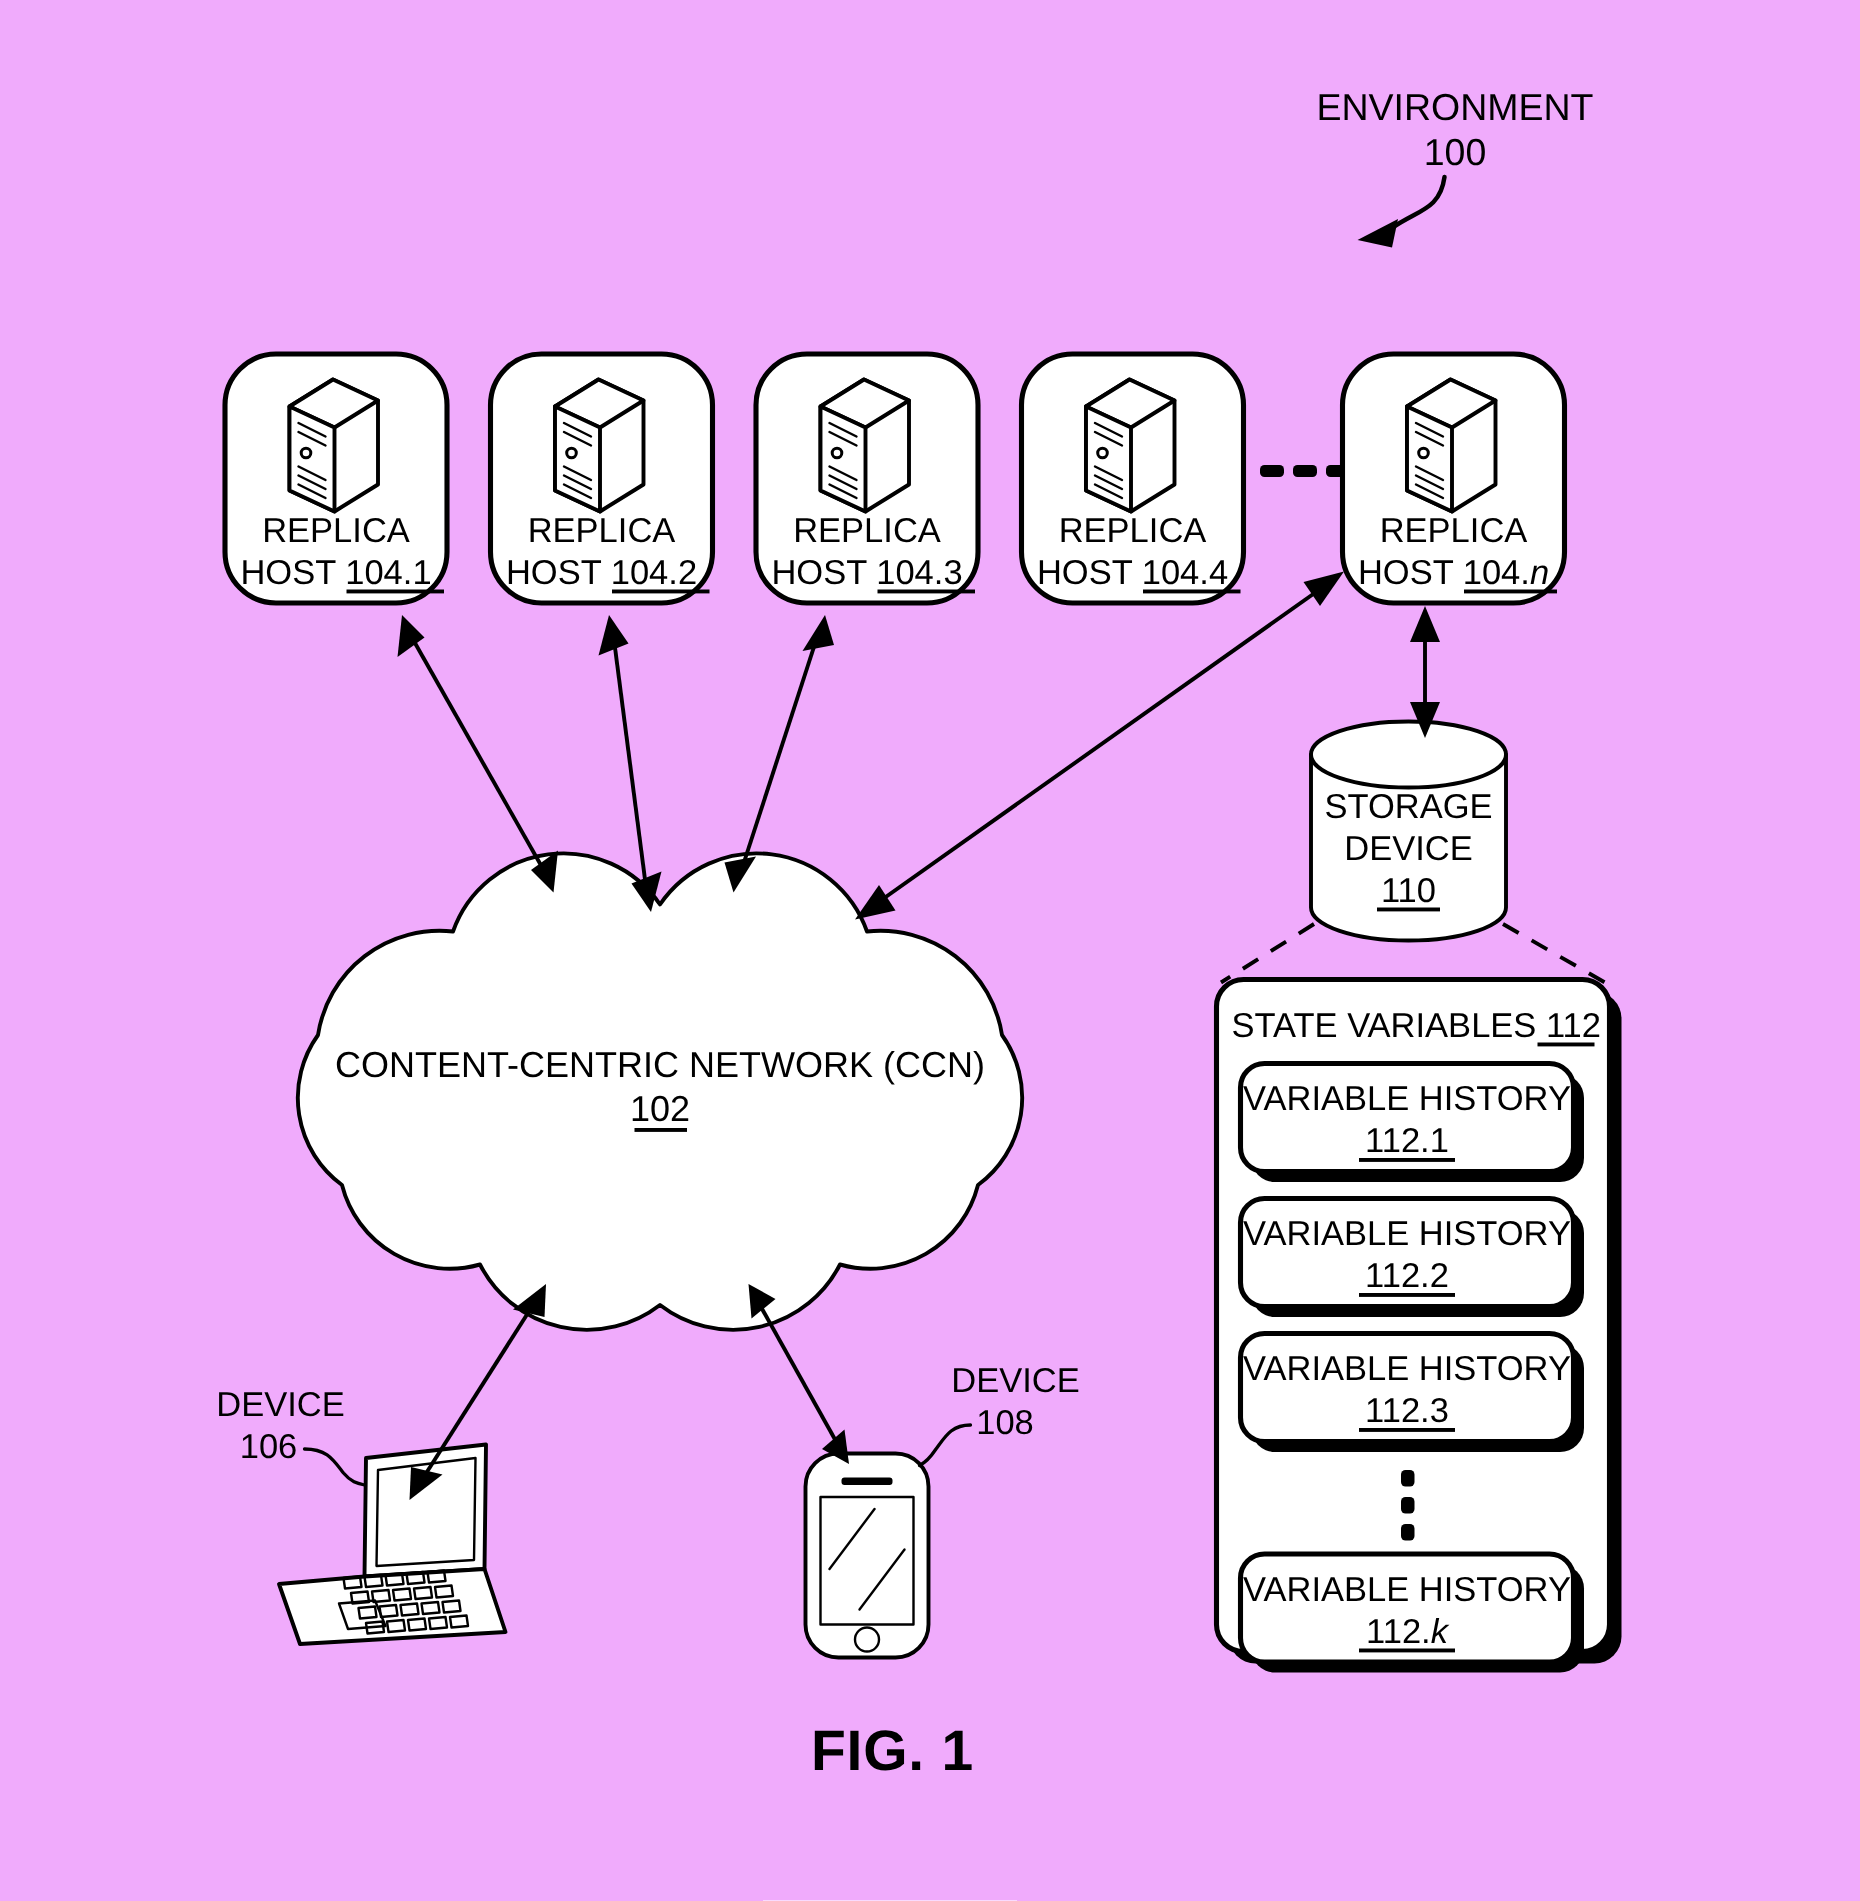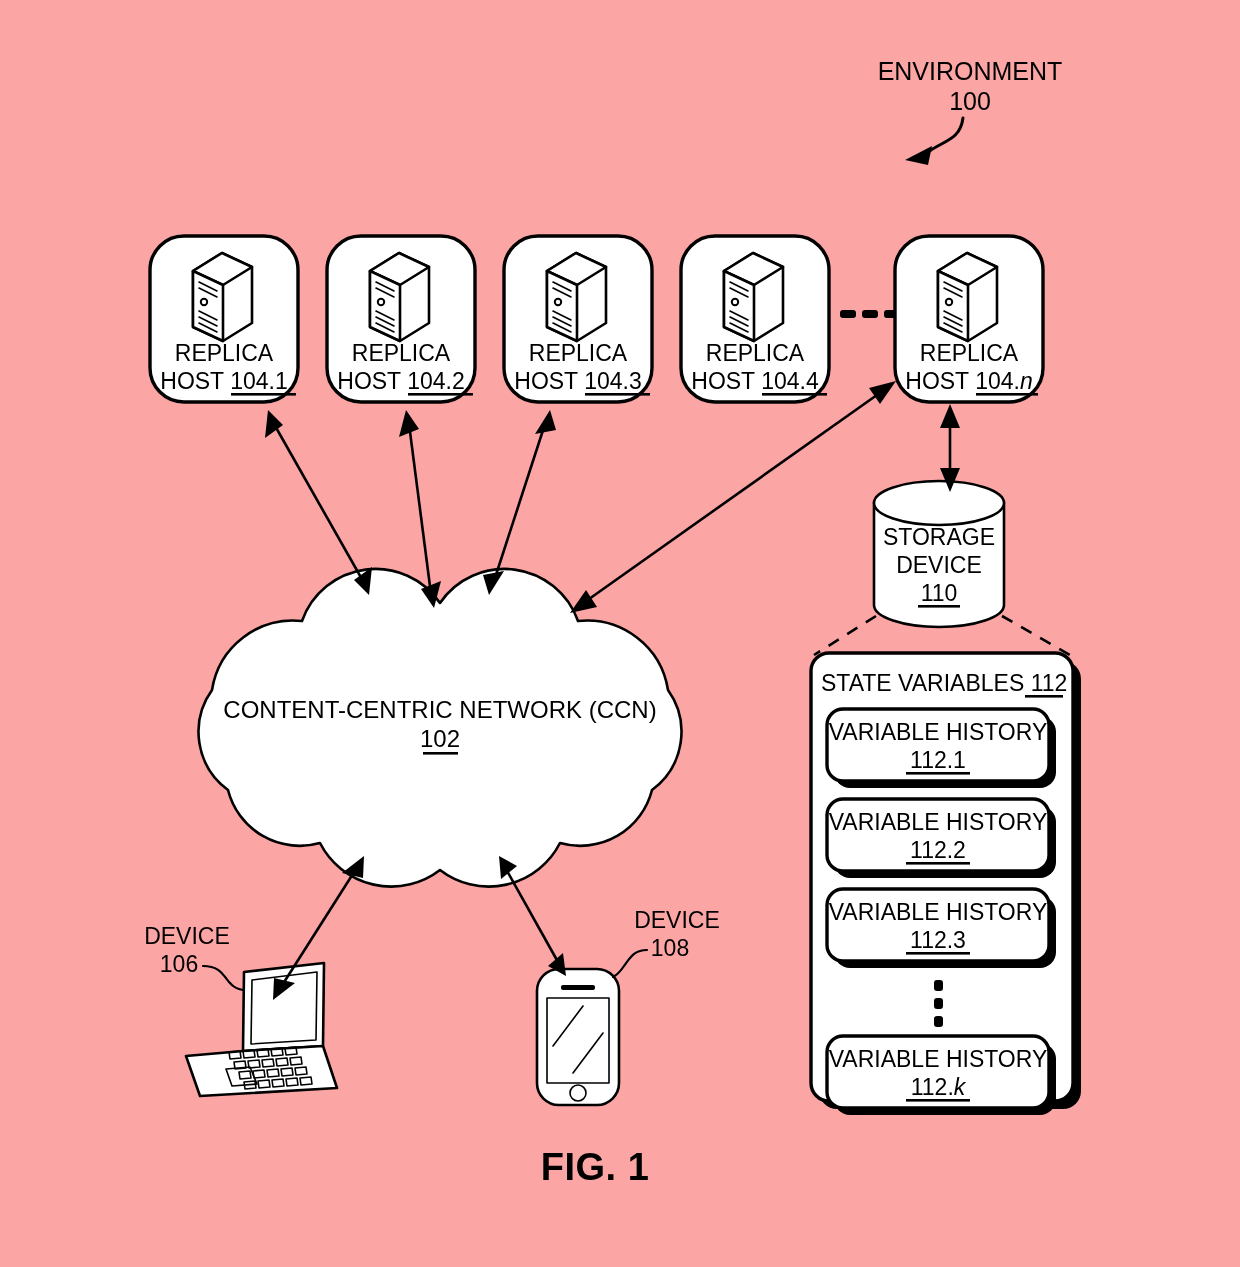--- a/index.html
+++ b/index.html
@@ -9,21 +9,21 @@
     background: #ffffff;
   }
   body {
     font-family: "Liberation Sans", sans-serif;
     color: #000000;
   }
   #figure-root {
     position: relative;
     width: 1240px;
     height: 1267px;
-    background: #fca5a5;
+    background: #f0abfc;
     overflow: hidden;
   }
   #figure-svg {
     position: absolute;
     left: 0;
     top: 0;
     width: 1240px;
     height: 1267px;
   }
   .svg-text {

